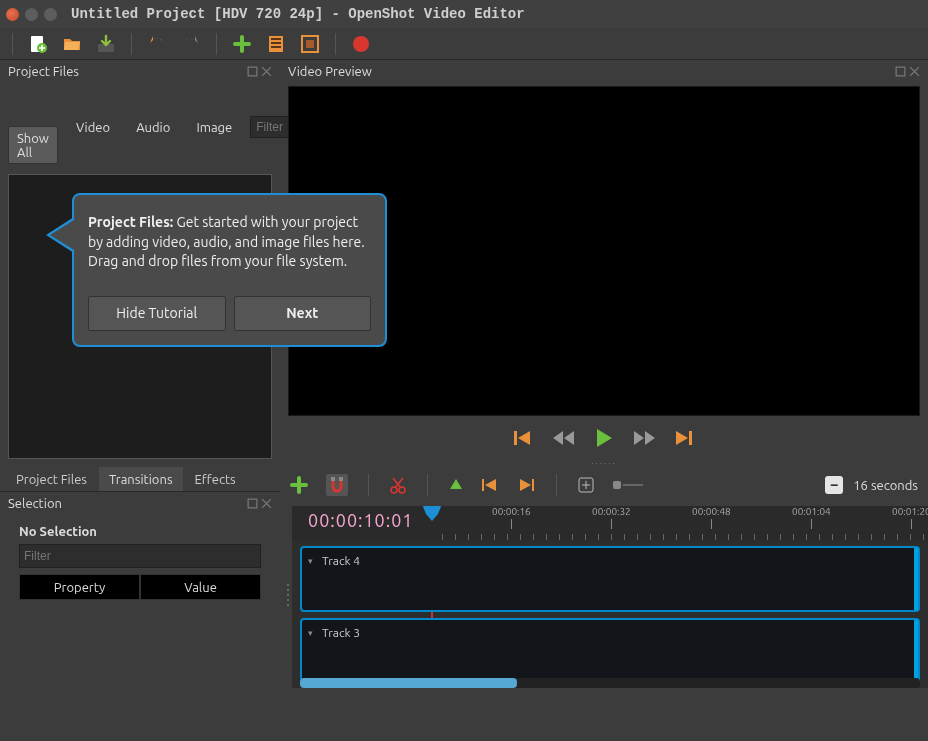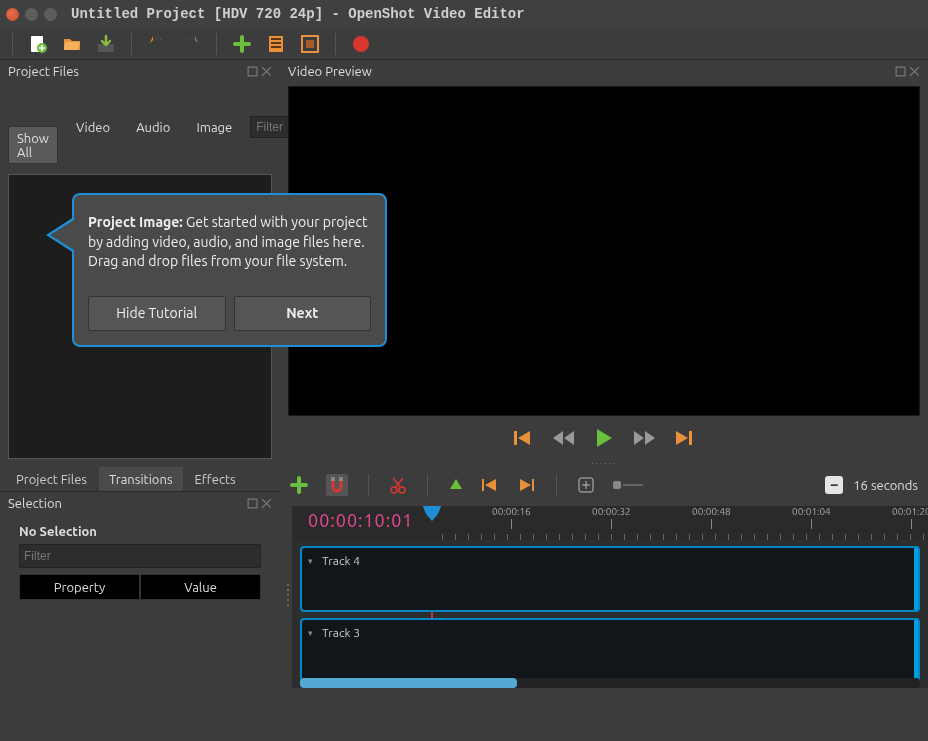--- a/index.html
+++ b/index.html
@@ -27,21 +27,21 @@
 .props-noselect { font-weight:bold; color:#ddd; margin:4px 0 6px 0;}
 .props-filter { width:100%; background:#2d2d2d; border:1px solid #222; padding:4px; color:#aaa; margin-bottom:6px; font-size:12px;}
 .props-table-hdr { display:flex; background:#000000;}
 .pth { flex:1; text-align:center; padding:5px 0; border:1px solid #333; font-size:13px;}
 .preview { margin:4px 8px 0 8px; background:#000; height:330px; border:1px solid #1a1a1a;}
 .playback { display:flex; justify-content:center; gap:18px; padding:12px 0 10px 0;}
 .pbtn { width:22px; height:20px; display:flex; align-items:center; justify-content:center;}
 .timeline-toolbar { display:flex; align-items:center; gap:18px; padding:6px 10px; }
 .tl-zoom { margin-left:auto; display:flex; align-items:center; gap:10px; font-size:13px;}
 .tl-fit { width:18px; height:18px; background:#e5e5e5; border-radius:3px; display:flex; align-items:center; justify-content:center; font-size:14px; color:#333; font-weight:bold;}
-.timecode { font-size:18px; color:#ec4899; padding:4px 16px; letter-spacing:1px;}
+.timecode { font-size:18px; color:#f9a8d4; padding:4px 16px; letter-spacing:1px;}
 .ruler { display:flex; position:relative; height:34px; background:#2a2a2a; margin:0 0 0 0;}
 .ruler-ticks { position:absolute; left:130px; right:0; top:0; bottom:0;}
 .tick { position:absolute; top:0; font-size:10px; color:#aaa;}
 .tick .line { width:1px; height:10px; background:#888; margin:2px auto 0;}
 .minortick { position:absolute; bottom:0; width:1px; height:6px; background:#666;}
 .playhead { position:absolute; left:130px; top:-2px;}
 .playhead-line { position:absolute; left:139px; top:0; width:2px; height:200px; background:#d32f2f;}
 .track { margin:6px 8px 4px 8px; background:#12161a; border:2px solid #0088c8; border-radius:4px; height:66px; position:relative;}
 .track-lbl { position:absolute; left:20px; top:6px; font-size:12px; color:#ccc;}
 .track-toggle { position:absolute; left:6px; top:8px; color:#888; font-size:9px;}
@@ -373,19 +373,19 @@
         </div>
       </div>
     </div>
   </div>
 </div>
 
 <div class="balloon">
   <div class="arrow"></div>
     <div class="arrow-inner"></div>
   <div>
-    <b>Project Image:</b><span> Get started with your project by adding video, audio, and image files here. Drag and drop files from your file system.</span>
+    <b>Project Files:</b><span> Get started with your project by adding video, audio, and image files here. Drag and drop files from your file system.</span>
   </div>
   <div class="balloon-btns">
     <div class="bb">Hide Tutorial</div>
     <div class="bb next">Next</div>
   </div>
 </div>
 
 </body></html>

